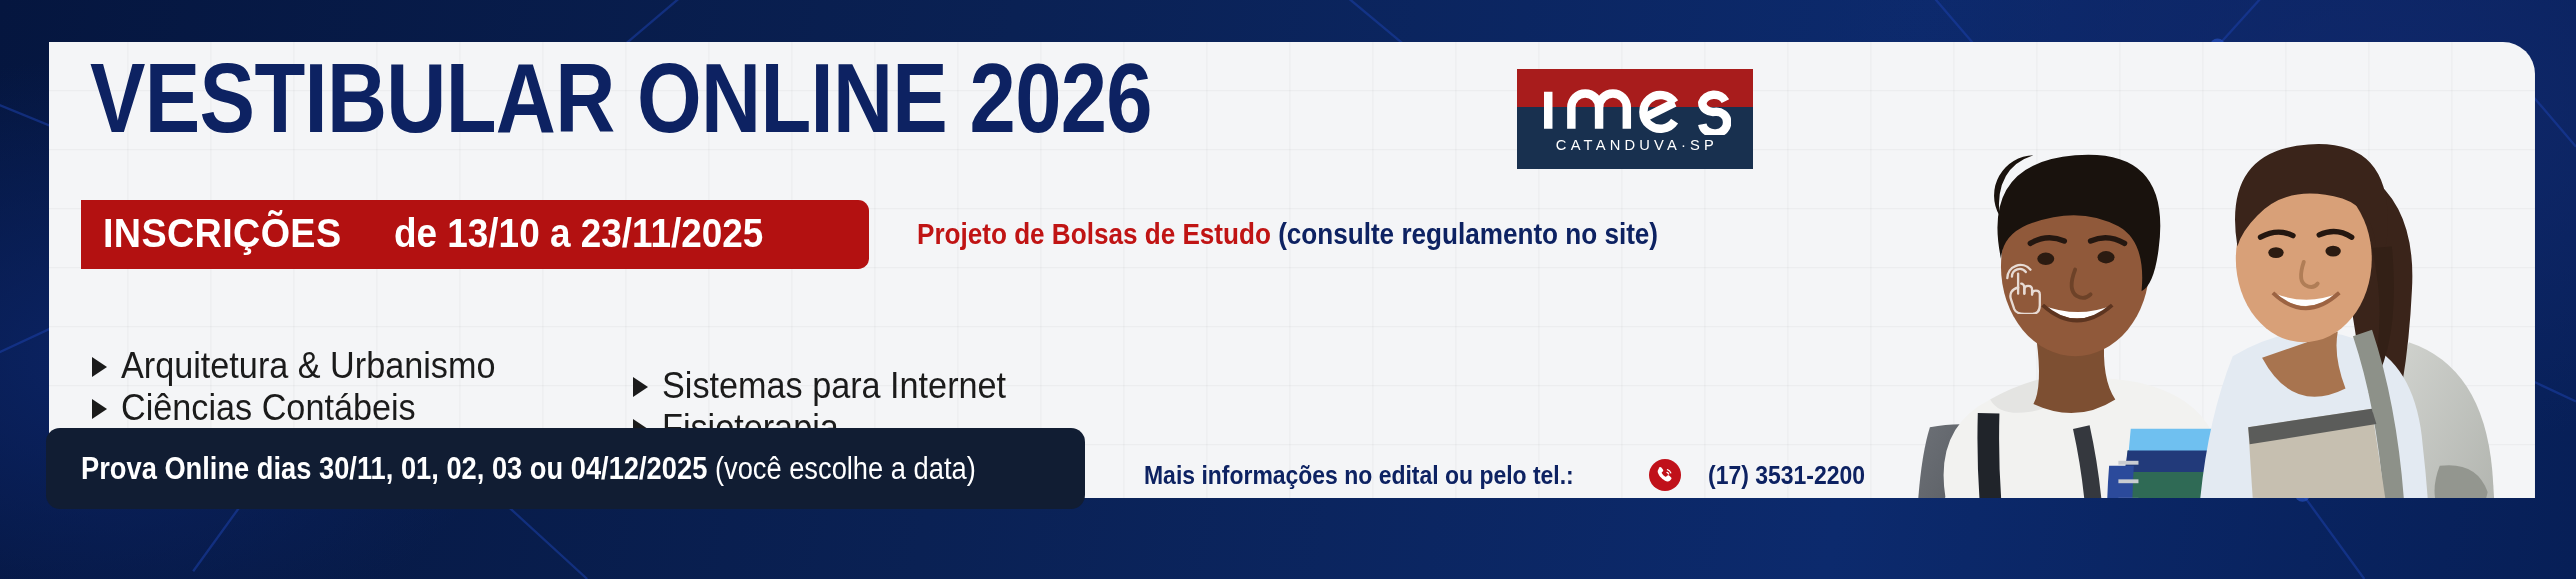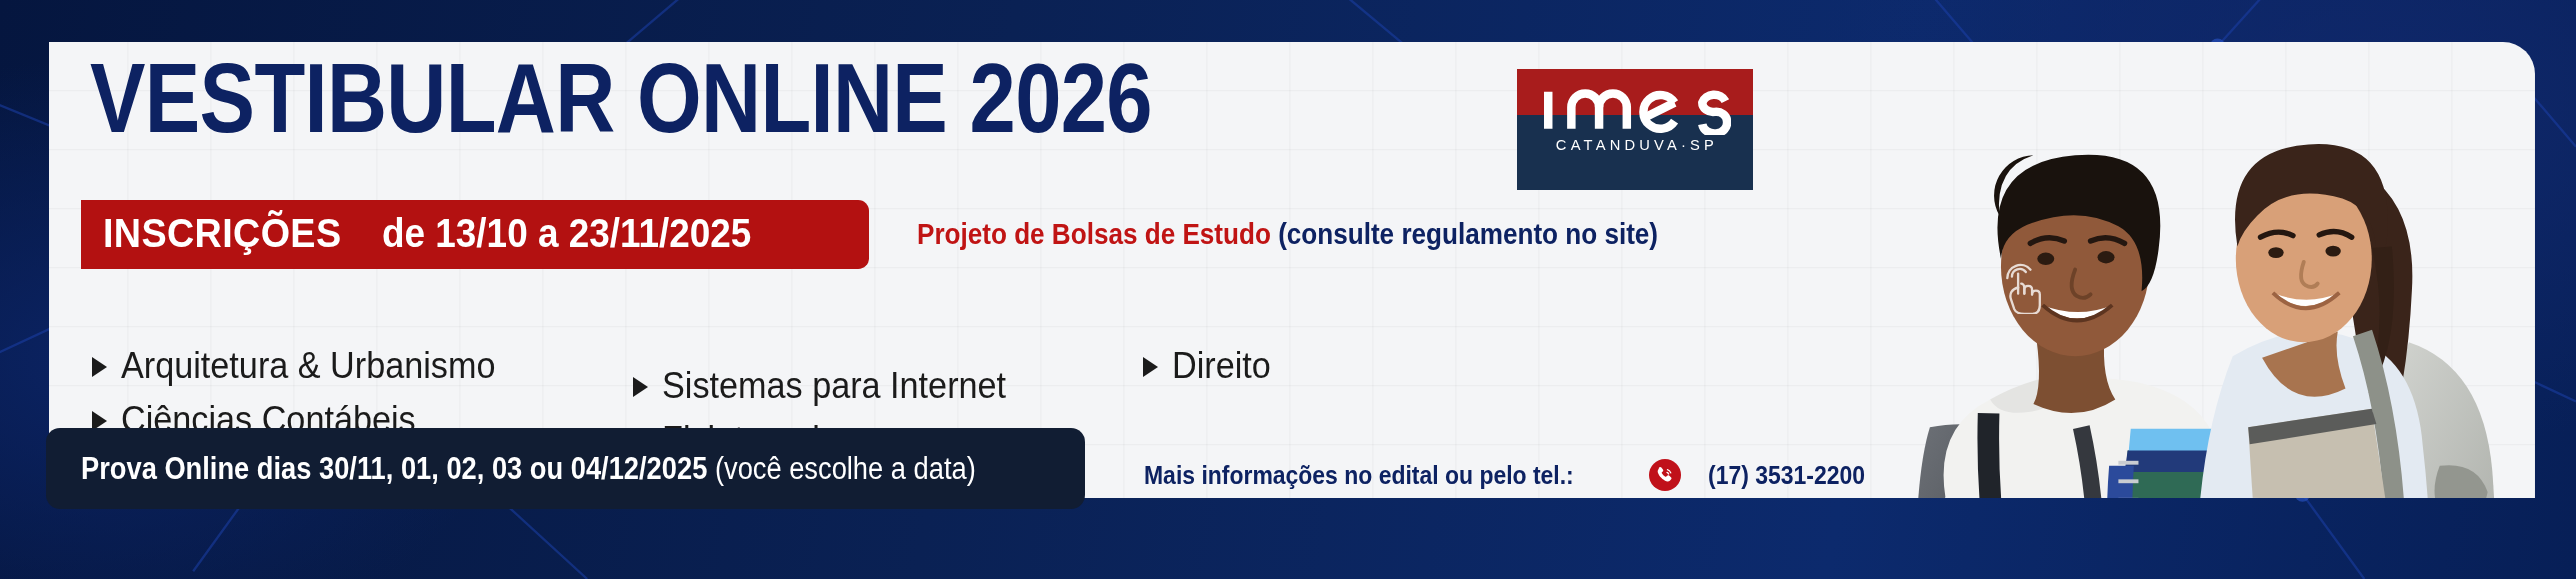--- a/index.html
+++ b/index.html
@@ -72,21 +72,21 @@
   .inscr-row{
     position:absolute; left:0; top:158px;
     display:flex; align-items:center;
     width:1777px;
   }
   .inscr-pill{
     background:#b31111;
     border-radius:0 10.8px 10.8px 0;
     padding:10px 26px 11.6px 21.6px;
     min-width:788px;
-    display:flex; align-items:baseline; gap:20px;
+    display:flex; align-items:baseline; gap:32px;
     white-space:nowrap;
   }
   .inscr-word{
     font-family:"Liberation Sans Narrow","Liberation Sans", sans-serif;
     font-weight:700;
     font-size:41px;
     color:#ffffff;
     letter-spacing:0.4px;
     transform:scaleX(0.92);
     transform-origin:left center;
@@ -113,21 +113,21 @@
   .bolsas .b-navy{ color:#0d2262; }
 
   
   .courses{
     position:absolute;
     left:10.8px; top:303px;
     display:flex;
     align-items:flex-start;
     gap:0;
   }
-  .course-col{ display:flex; flex-direction:column; gap:12px; }
+  .course-col{ display:flex; flex-direction:column; gap:0; }
   .course-col.c1{ width:541px; }
   .course-col.c2{ width:301px; }
   .course-col.c3{ width:510px;margin-top:20px; }
   .course-col.c4{ width:332px; }
 
   .course-item{
     display:flex; align-items:center; gap:14px;
     white-space:nowrap;
   }
   .course-arrow{
@@ -198,21 +198,21 @@
     font-size:25.5px;
     color:#0d2262;
     transform:scaleX(0.9);
     transform-origin:left center;
   }
 
   
   .logo{
     position:absolute;
     left:1468px; top:27px;
-    width:236px; height:121px;
+    width:236px; height:100px;
     overflow:hidden;
   }
   .logo-red{
     position:absolute; left:0; top:0;
     width:100%; height:38%;
     background:#a81c1c;
   }
   .logo-navy{
     position:absolute; left:0; top:38%;
     width:100%; height:62%;
@@ -330,24 +330,20 @@
             <span class="course-arrow"></span>
             <span class="course-label">Sistemas para Internet</span>
           </div>
           <div class="course-item">
             <span class="course-arrow"></span>
             <span class="course-label">Fisioterapia</span>
           </div>
         </div>
 
         <div class="course-col c4">
-          <div class="course-item">
-            <span class="course-arrow"></span>
-            <span class="course-label">Direito</span>
-          </div>
         </div>
 
       </div>
     </div>
 
     <div class="logo">
       <div class="logo-red"></div>
       <div class="logo-navy"></div>
       <div class="logo-mark">
         <svg viewBox="0 0 250 74" aria-hidden="true">

